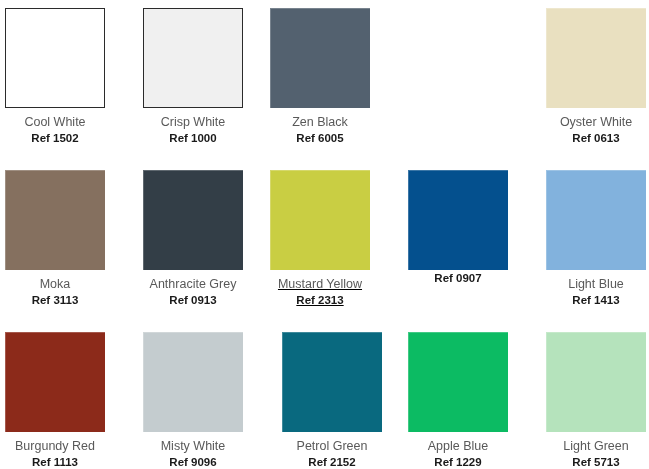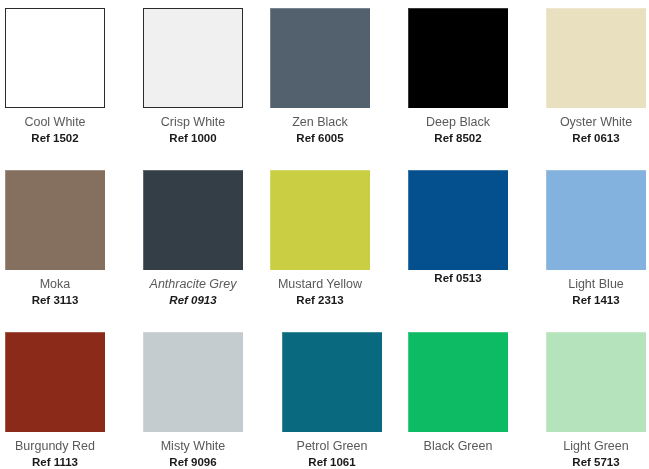--- a/index.html
+++ b/index.html
@@ -85,71 +85,67 @@
     <div class="swatch-cell" style="left: 129px; top: 8px;">
       <div class="swatch-chip has-border" style="background: rgb(240, 240, 240); border-color: rgb(43, 43, 43);"></div>
       <span class="swatch-name">Crisp White</span>
       <span class="swatch-ref">Ref 1000</span>
     </div>
     <div class="swatch-cell" style="left: 256px; top: 8px;">
       <div class="swatch-chip has-highlight" style="background: rgb(83, 97, 111);"></div>
       <span class="swatch-name">Zen Black</span>
       <span class="swatch-ref">Ref 6005</span>
     </div>
-    <div class="swatch-cell" style="left: 394px; top: 8px;">
-      <div class="swatch-chip has-highlight" style="background: rgb(0, 0, 0);"></div>
-      <span class="swatch-name">Deep Black</span>
-      <span class="swatch-ref">Ref 8502</span>
-    </div>
     <div class="swatch-cell" style="left: 532px; top: 8px;">
       <div class="swatch-chip has-highlight" style="background: rgb(233, 224, 192);"></div>
       <span class="swatch-name">Oyster White</span>
       <span class="swatch-ref">Ref 0613</span>
     </div>
     <div class="swatch-cell" style="left: -9px; top: 170px;">
       <div class="swatch-chip has-highlight" style="background: rgb(133, 112, 95);"></div>
       <span class="swatch-name">Moka</span>
       <span class="swatch-ref">Ref 3113</span>
     </div>
-    <div class="swatch-cell" style="left: 129px; top: 170px; font-style: italic;">
+    <div class="swatch-cell" style="left: 129px; top: 170px;">
       <div class="swatch-chip has-highlight" style="background: rgb(51, 62, 71);"></div>
       <span class="swatch-name">Anthracite Grey</span>
       <span class="swatch-ref">Ref 0913</span>
     </div>
-    <div class="swatch-cell" style="left: 256px; top: 170px;">
+    <div class="swatch-cell" style="left: 256px; top: 170px; text-decoration: underline;">
       <div class="swatch-chip has-highlight" style="background: rgb(201, 206, 67);"></div>
       <span class="swatch-name">Mustard Yellow</span>
       <span class="swatch-ref">Ref 2313</span>
     </div>
     <div class="swatch-cell" style="left: 394px; top: 170px;">
       <div class="swatch-chip has-highlight" style="background: rgb(4, 80, 142);"></div>
-      <span class="swatch-ref">Ref 0513</span>
+      <span class="swatch-ref">Ref 0907</span>
     </div>
     <div class="swatch-cell" style="left: 532px; top: 170px;">
       <div class="swatch-chip has-highlight" style="background: rgb(130, 178, 221);"></div>
       <span class="swatch-name">Light Blue</span>
       <span class="swatch-ref">Ref 1413</span>
     </div>
     <div class="swatch-cell" style="left: -9px; top: 332px;">
       <div class="swatch-chip has-highlight" style="background: rgb(140, 42, 26);"></div>
       <span class="swatch-name">Burgundy Red</span>
       <span class="swatch-ref">Ref 1113</span>
     </div>
     <div class="swatch-cell" style="left: 129px; top: 332px; text-align: center;">
       <div class="swatch-chip has-highlight" style="background: rgb(196, 204, 207);"></div>
       <span class="swatch-name">Misty White</span>
       <span class="swatch-ref">Ref 9096</span>
     </div>
     <div class="swatch-cell" style="left: 268px; top: 332px;">
       <div class="swatch-chip has-highlight" style="background: rgb(9, 105, 127);"></div>
       <span class="swatch-name">Petrol Green</span>
-      <span class="swatch-ref">Ref 1061</span>
+      <span class="swatch-ref">Ref 2152</span>
     </div>
     <div class="swatch-cell" style="left: 394px; top: 332px;">
       <div class="swatch-chip has-highlight" style="background: rgb(12, 187, 99);"></div>
-      <span class="swatch-name">Black Green</span>
+      <span class="swatch-name">Apple Blue</span>
+      <span class="swatch-ref">Ref 1229</span>
     </div>
     <div class="swatch-cell" style="left: 532px; top: 332px;">
       <div class="swatch-chip has-highlight" style="background: rgb(181, 227, 188);"></div>
       <span class="swatch-name">Light Green</span>
       <span class="swatch-ref">Ref 5713</span>
     </div>
   </div>
 
 </body></html>

